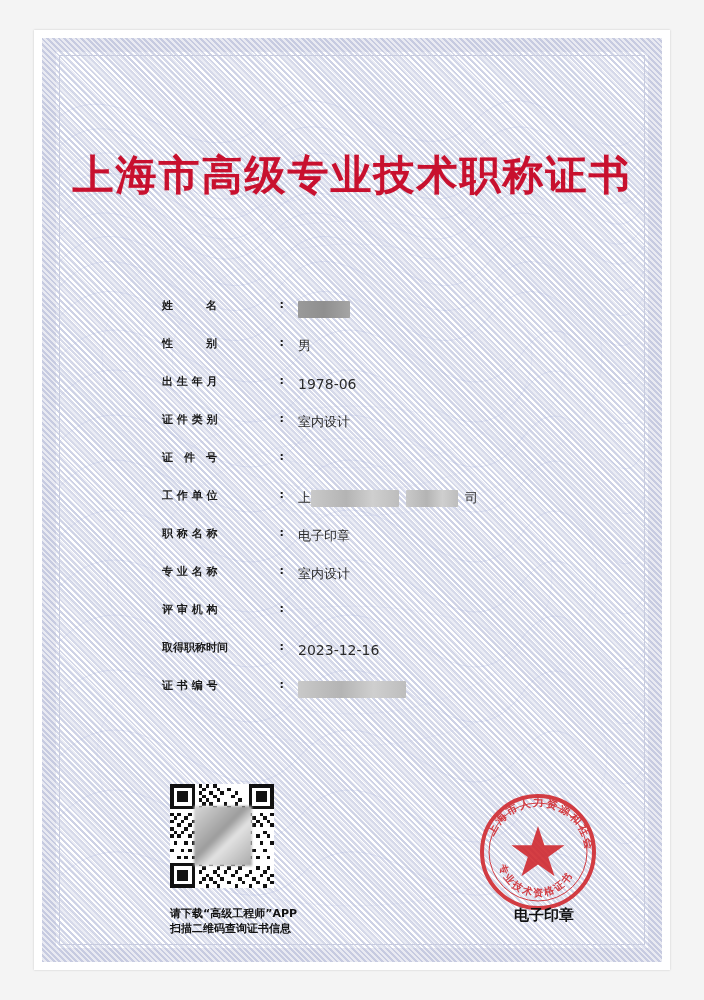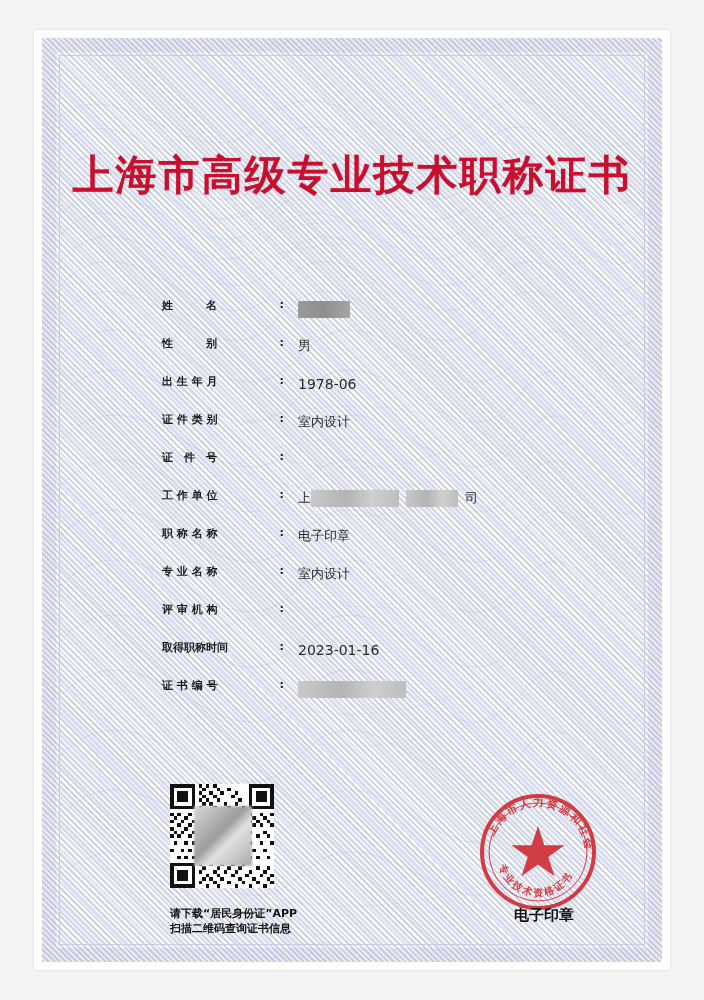--- a/index.html
+++ b/index.html
@@ -280,21 +280,21 @@
 
       </div>
 
       <div class="fields-group3">
 
         <div class="row">
           <div class="label">
             <span class="lbl-text">取得职称时间</span>
               <span class="colon">:</span>
           </div>
-          <div class="value">2023-01-16</div>
+          <div class="value">2023-12-16</div>
         </div>
 
         <div class="row">
           <div class="label">
             <span class="lbl-text">证 书 编 号</span>
               <span class="colon">:</span>
           </div>
           <div class="value">
             <span class="redact" style="width:108px"></span>
           </div>
@@ -445,21 +445,21 @@
             <rect x="18" y="12" width="1" height="1"></rect>
               <rect x="20" y="15" width="1" height="1"></rect>
               <rect x="16" y="18" width="1" height="1"></rect>
           </g>
         </svg>
         <div class="qr-blur"></div>
       </div>
     </div>
 
     <div class="qr-caption">
-      <div>请下载“居民身份证”APP</div>
+      <div>请下载“高级工程师”APP</div>
       <div>扫描二维码查询证书信息</div>
     </div>
 
     <svg class="seal" viewBox="0 0 128 128">
       <defs>
         <path id="arcTop" d="M 16,66 A 48,48 0 0 1 112,66"></path>
         <path id="arcBottom" d="M 24,68 A 40,40 0 0 0 104,68"></path>
       </defs>
       <g opacity="0.88">
         <circle cx="64" cy="64" r="56" fill="none" stroke="#d0252b" stroke-width="4"></circle>

